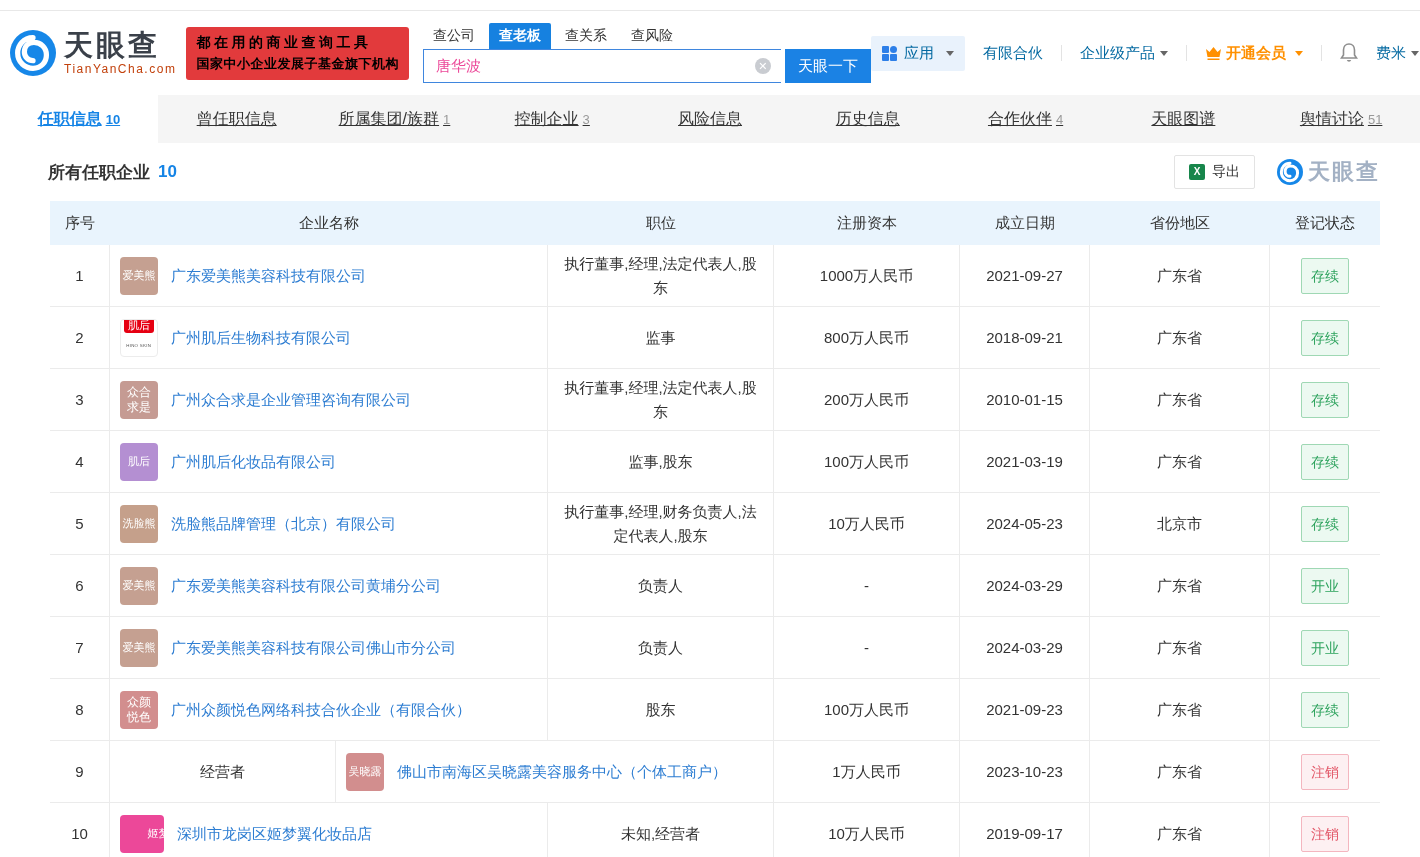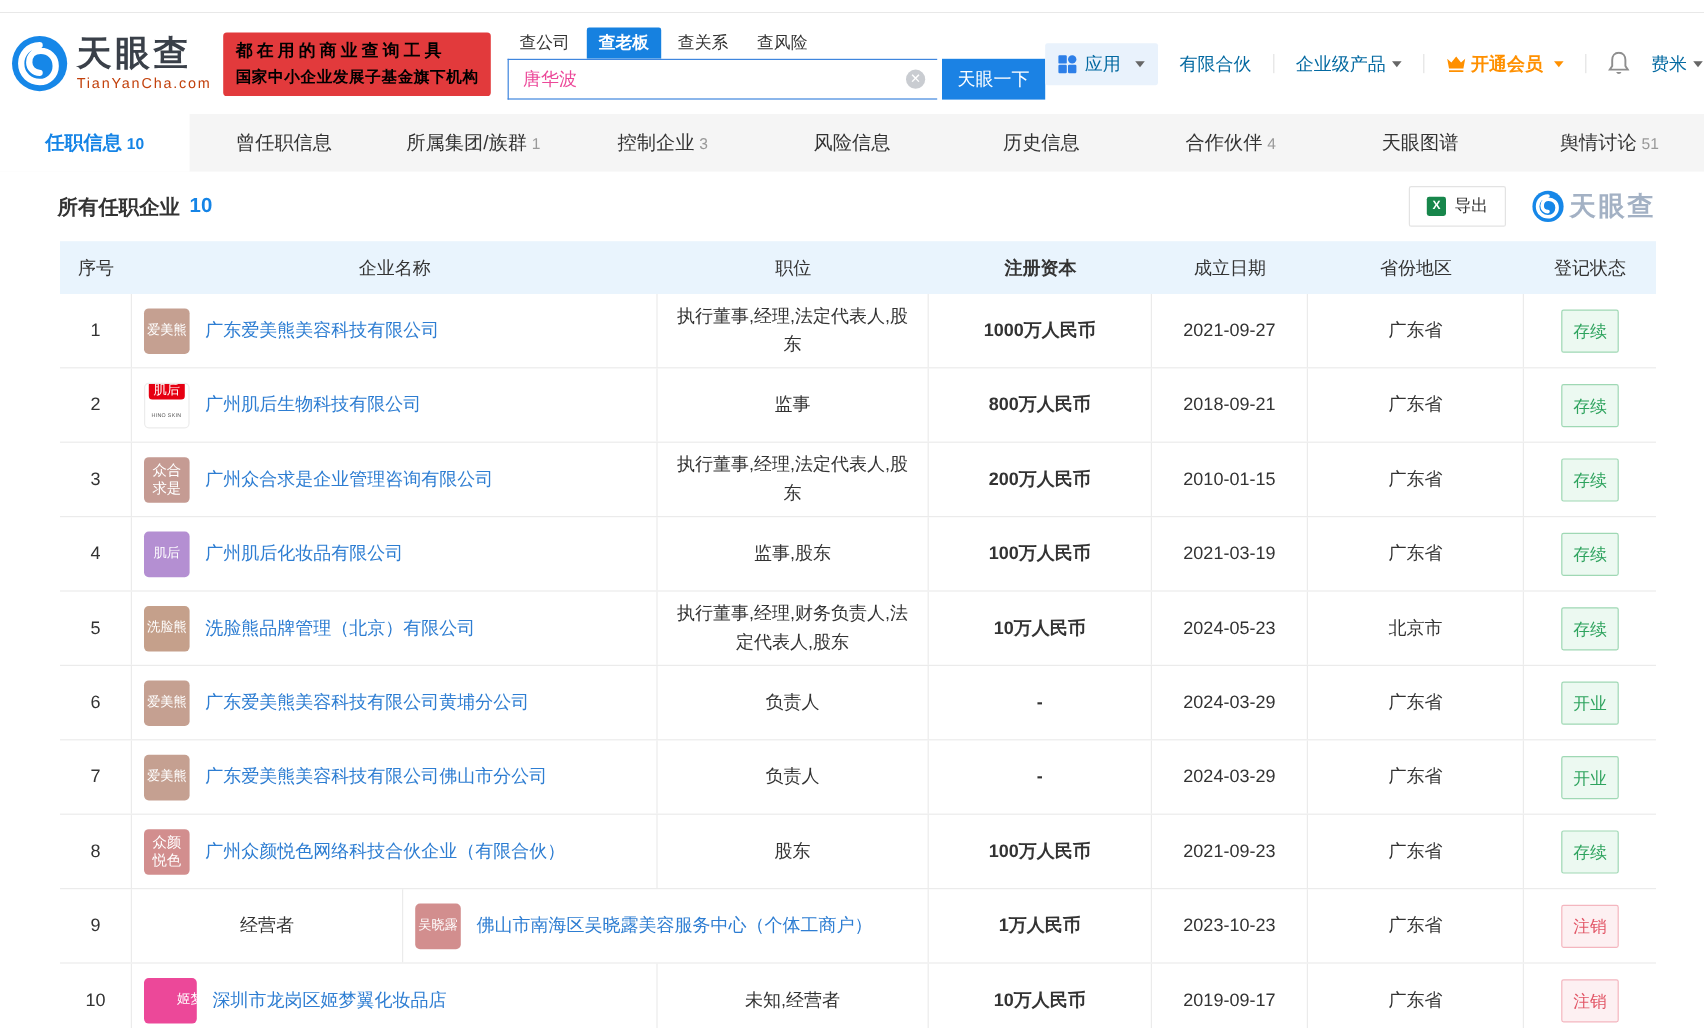--- a/index.html
+++ b/index.html
@@ -41,21 +41,21 @@
   .caret { display:inline-block; width:0; height:0; border-left:4px solid transparent; border-right:4px solid transparent;
     border-top:5px solid #666; margin-left:5px; vertical-align:2px; }
   .caret.orange { border-top-color:#ff9000; }
   .vdiv { width:1px; height:16px; background:#e3e3e3; }
   .vip { color:#ff9000 !important; font-weight:bold; display:flex; align-items:center; gap:4px; }
   .bell { width:18px; height:20px; cursor:pointer; }
 
   
   .ptabs { height:48px; background:#f5f5f5; display:flex; }
   .ptab { flex:1; display:flex; align-items:center; justify-content:center; font-size:16px; color:#333;
-    cursor:pointer; white-space:nowrap; }
+    cursor:pointer; white-space:nowrap;text-decoration:underline; }
   .ptab .cnt { font-size:13px; color:#999; margin-left:4px; }
   .ptab.active { background:#fff; color:#1584e6; font-weight:bold; }
   .ptab.active .cnt { color:#1584e6; }
 
   
   .sechead { height:58px; display:flex; align-items:center; padding:0 40px 0 48px; }
   .sec-title { font-size:17px; font-weight:bold; color:#333; }
   .sec-cnt { font-size:17px; font-weight:bold; color:#1584e6; margin-left:8px; }
   .sec-right { margin-left:auto; display:flex; align-items:center; gap:22px; }
   .export-btn { display:flex; align-items:center; gap:7px; border:1px solid #e3e3e3; border-radius:2px;
@@ -70,21 +70,21 @@
   .table { margin:0 40px 0 50px; }
   .thead { display:flex; background:#e9f4fd; height:44px; align-items:center; }
   .th { font-size:15px; color:#333; text-align:center; }
   .tr { display:flex; border-bottom:1px solid #ebebeb; min-height:62px; align-items:stretch; }
   .td { font-size:15px; display:flex; align-items:center; justify-content:center; text-align:center;
     border-right:1px solid #ebebeb; padding:6px 10px; line-height:24px; }
   .td:last-child { border-right:none; }
   .c-no { width:60px; flex:0 0 auto; }
   .c-name { flex:1 1 auto; justify-content:flex-start; text-align:left; padding-left:10px; gap:13px; }
   .c-pos { width:226px; flex:0 0 auto; }
-  .c-cap { width:186px; flex:0 0 auto;font-weight:bold; }
+  .c-cap { width:186px; flex:0 0 auto; }
   .c-date { width:130px; flex:0 0 auto; }
   .c-prov { width:180px; flex:0 0 auto; }
   .c-status { width:110px; flex:0 0 auto; }
   .thead .th { border:none; padding:0 10px; }
 
   .cname { color:#2d7dd2; text-decoration:none; cursor:pointer; font-size:15px; line-height:22px; }
   .logo { width:38px; height:38px; border-radius:4px; flex:0 0 auto; color:#fff; display:flex;
     flex-direction:column; align-items:center; justify-content:center; overflow:hidden; }
   .logo .ln { line-height:15px; white-space:nowrap; }
   .logo.s1 .ln { font-size:11px; }

